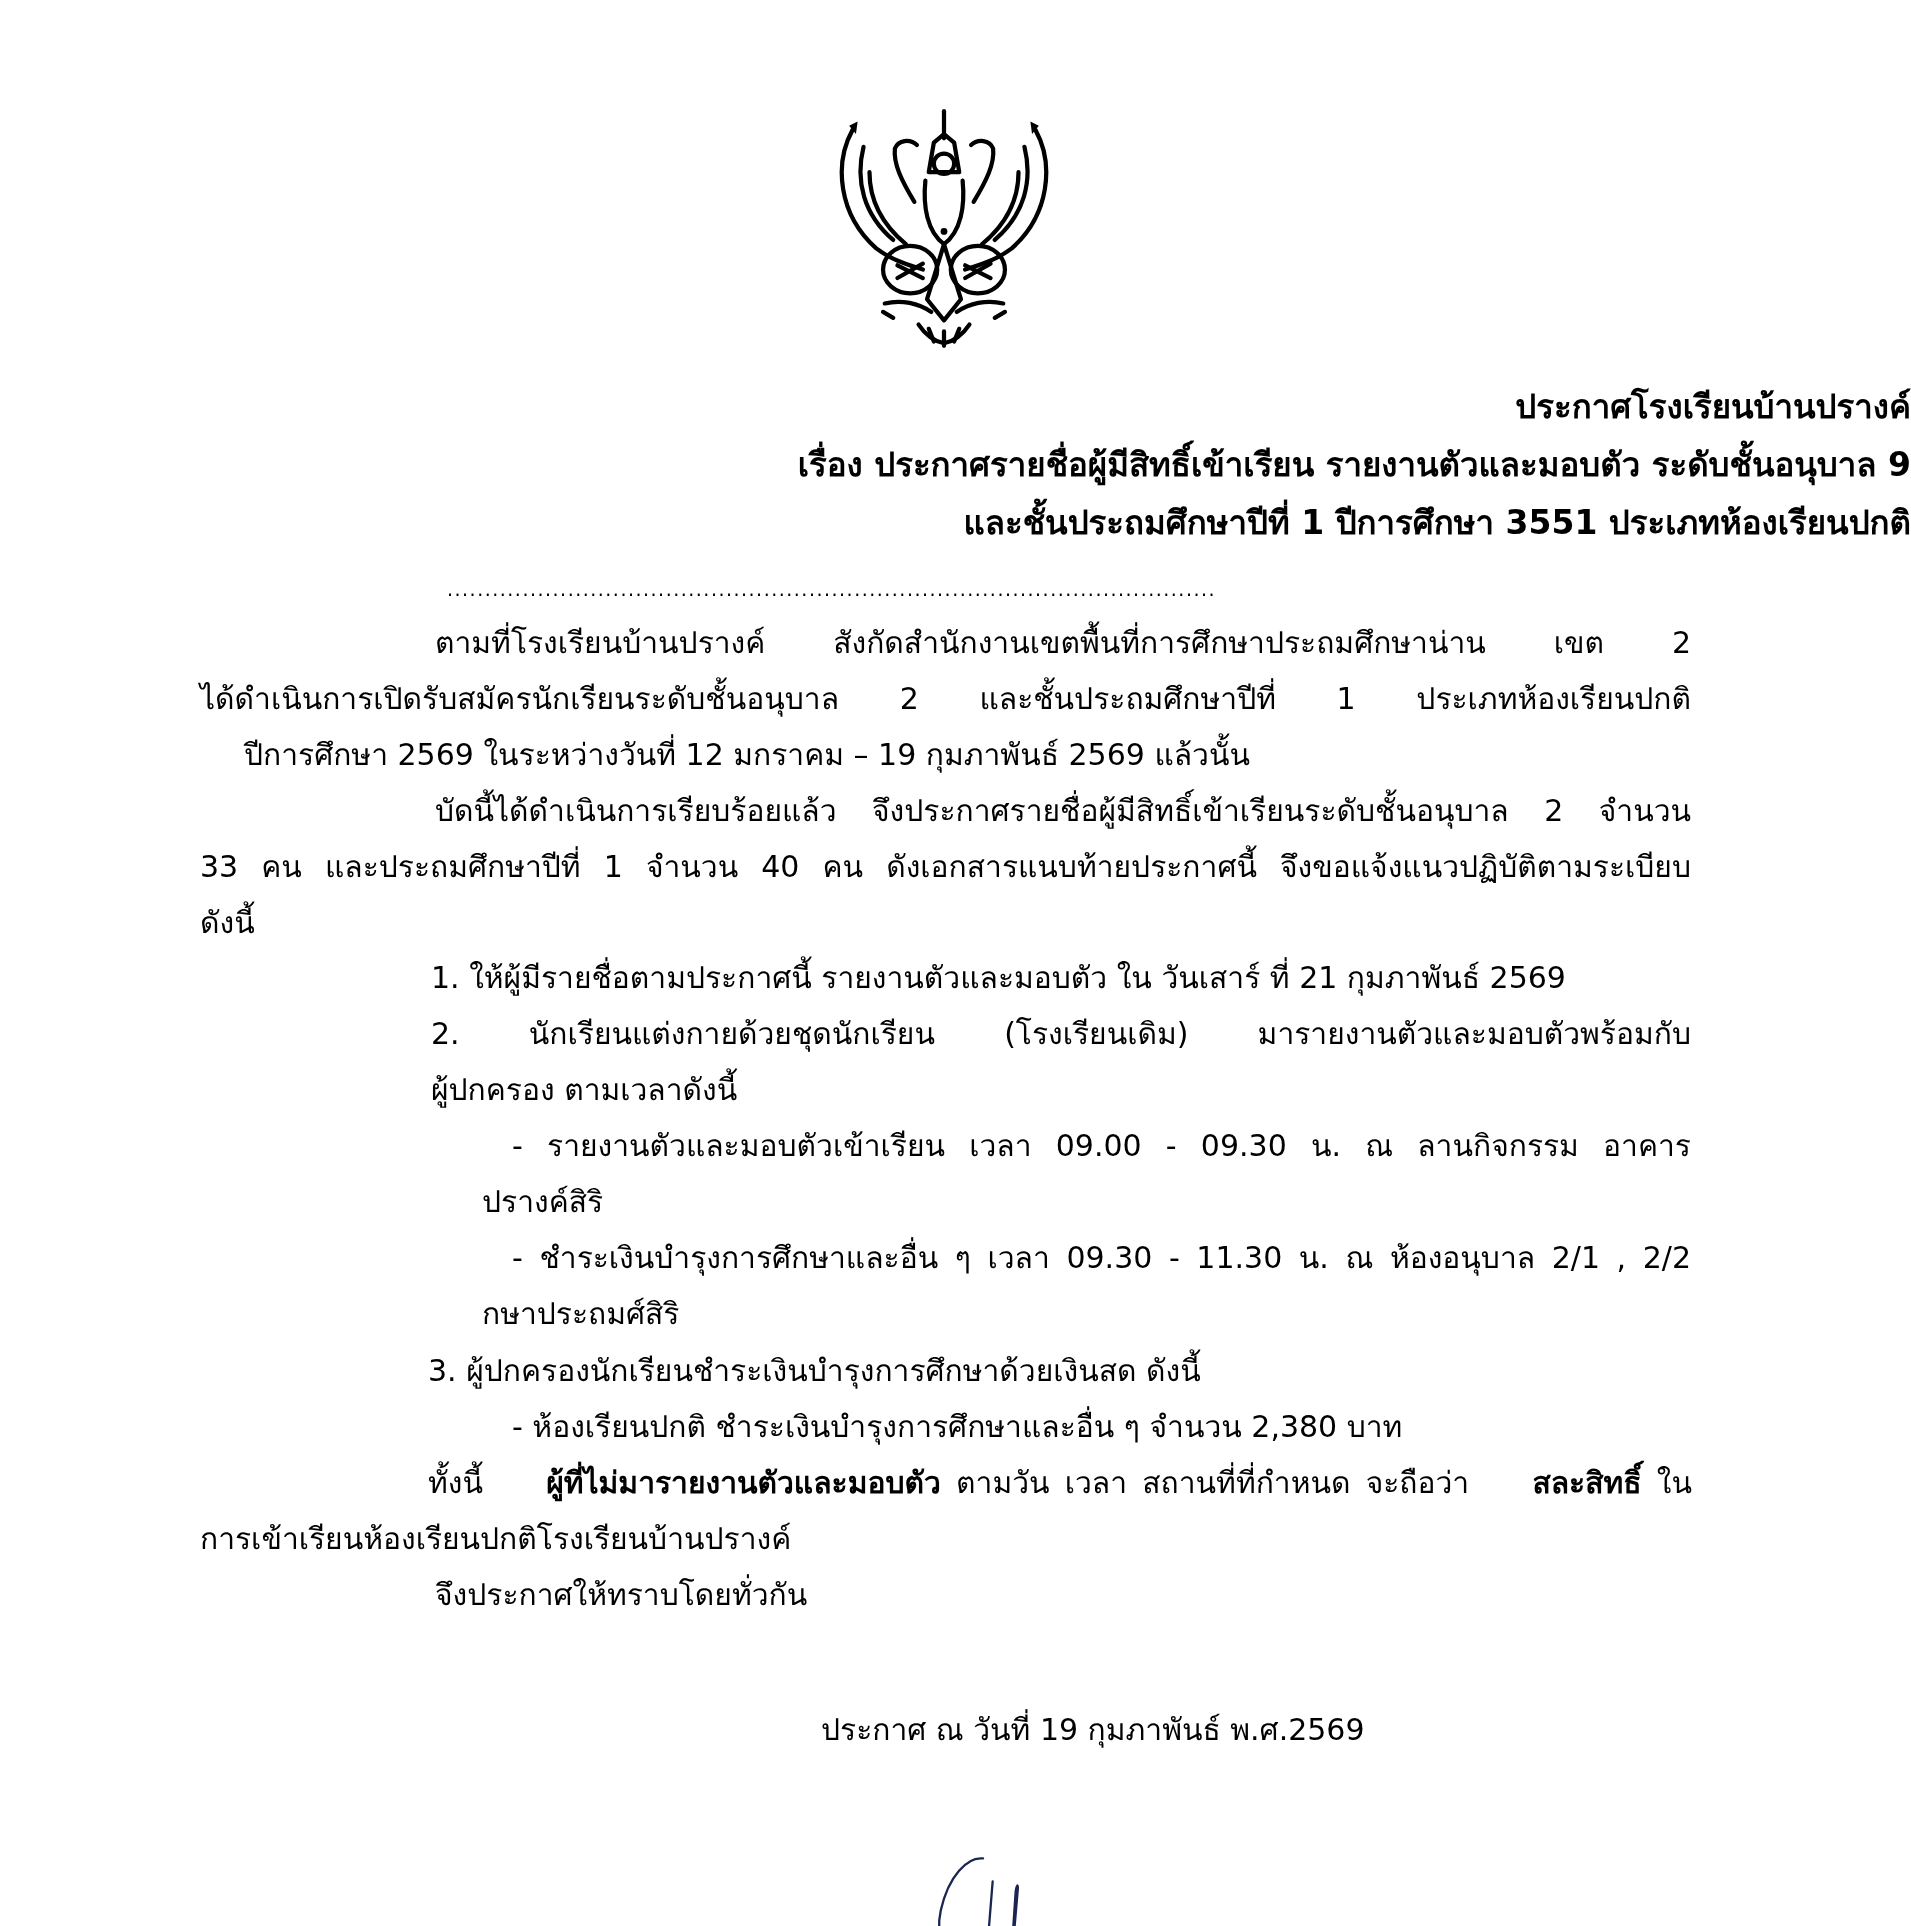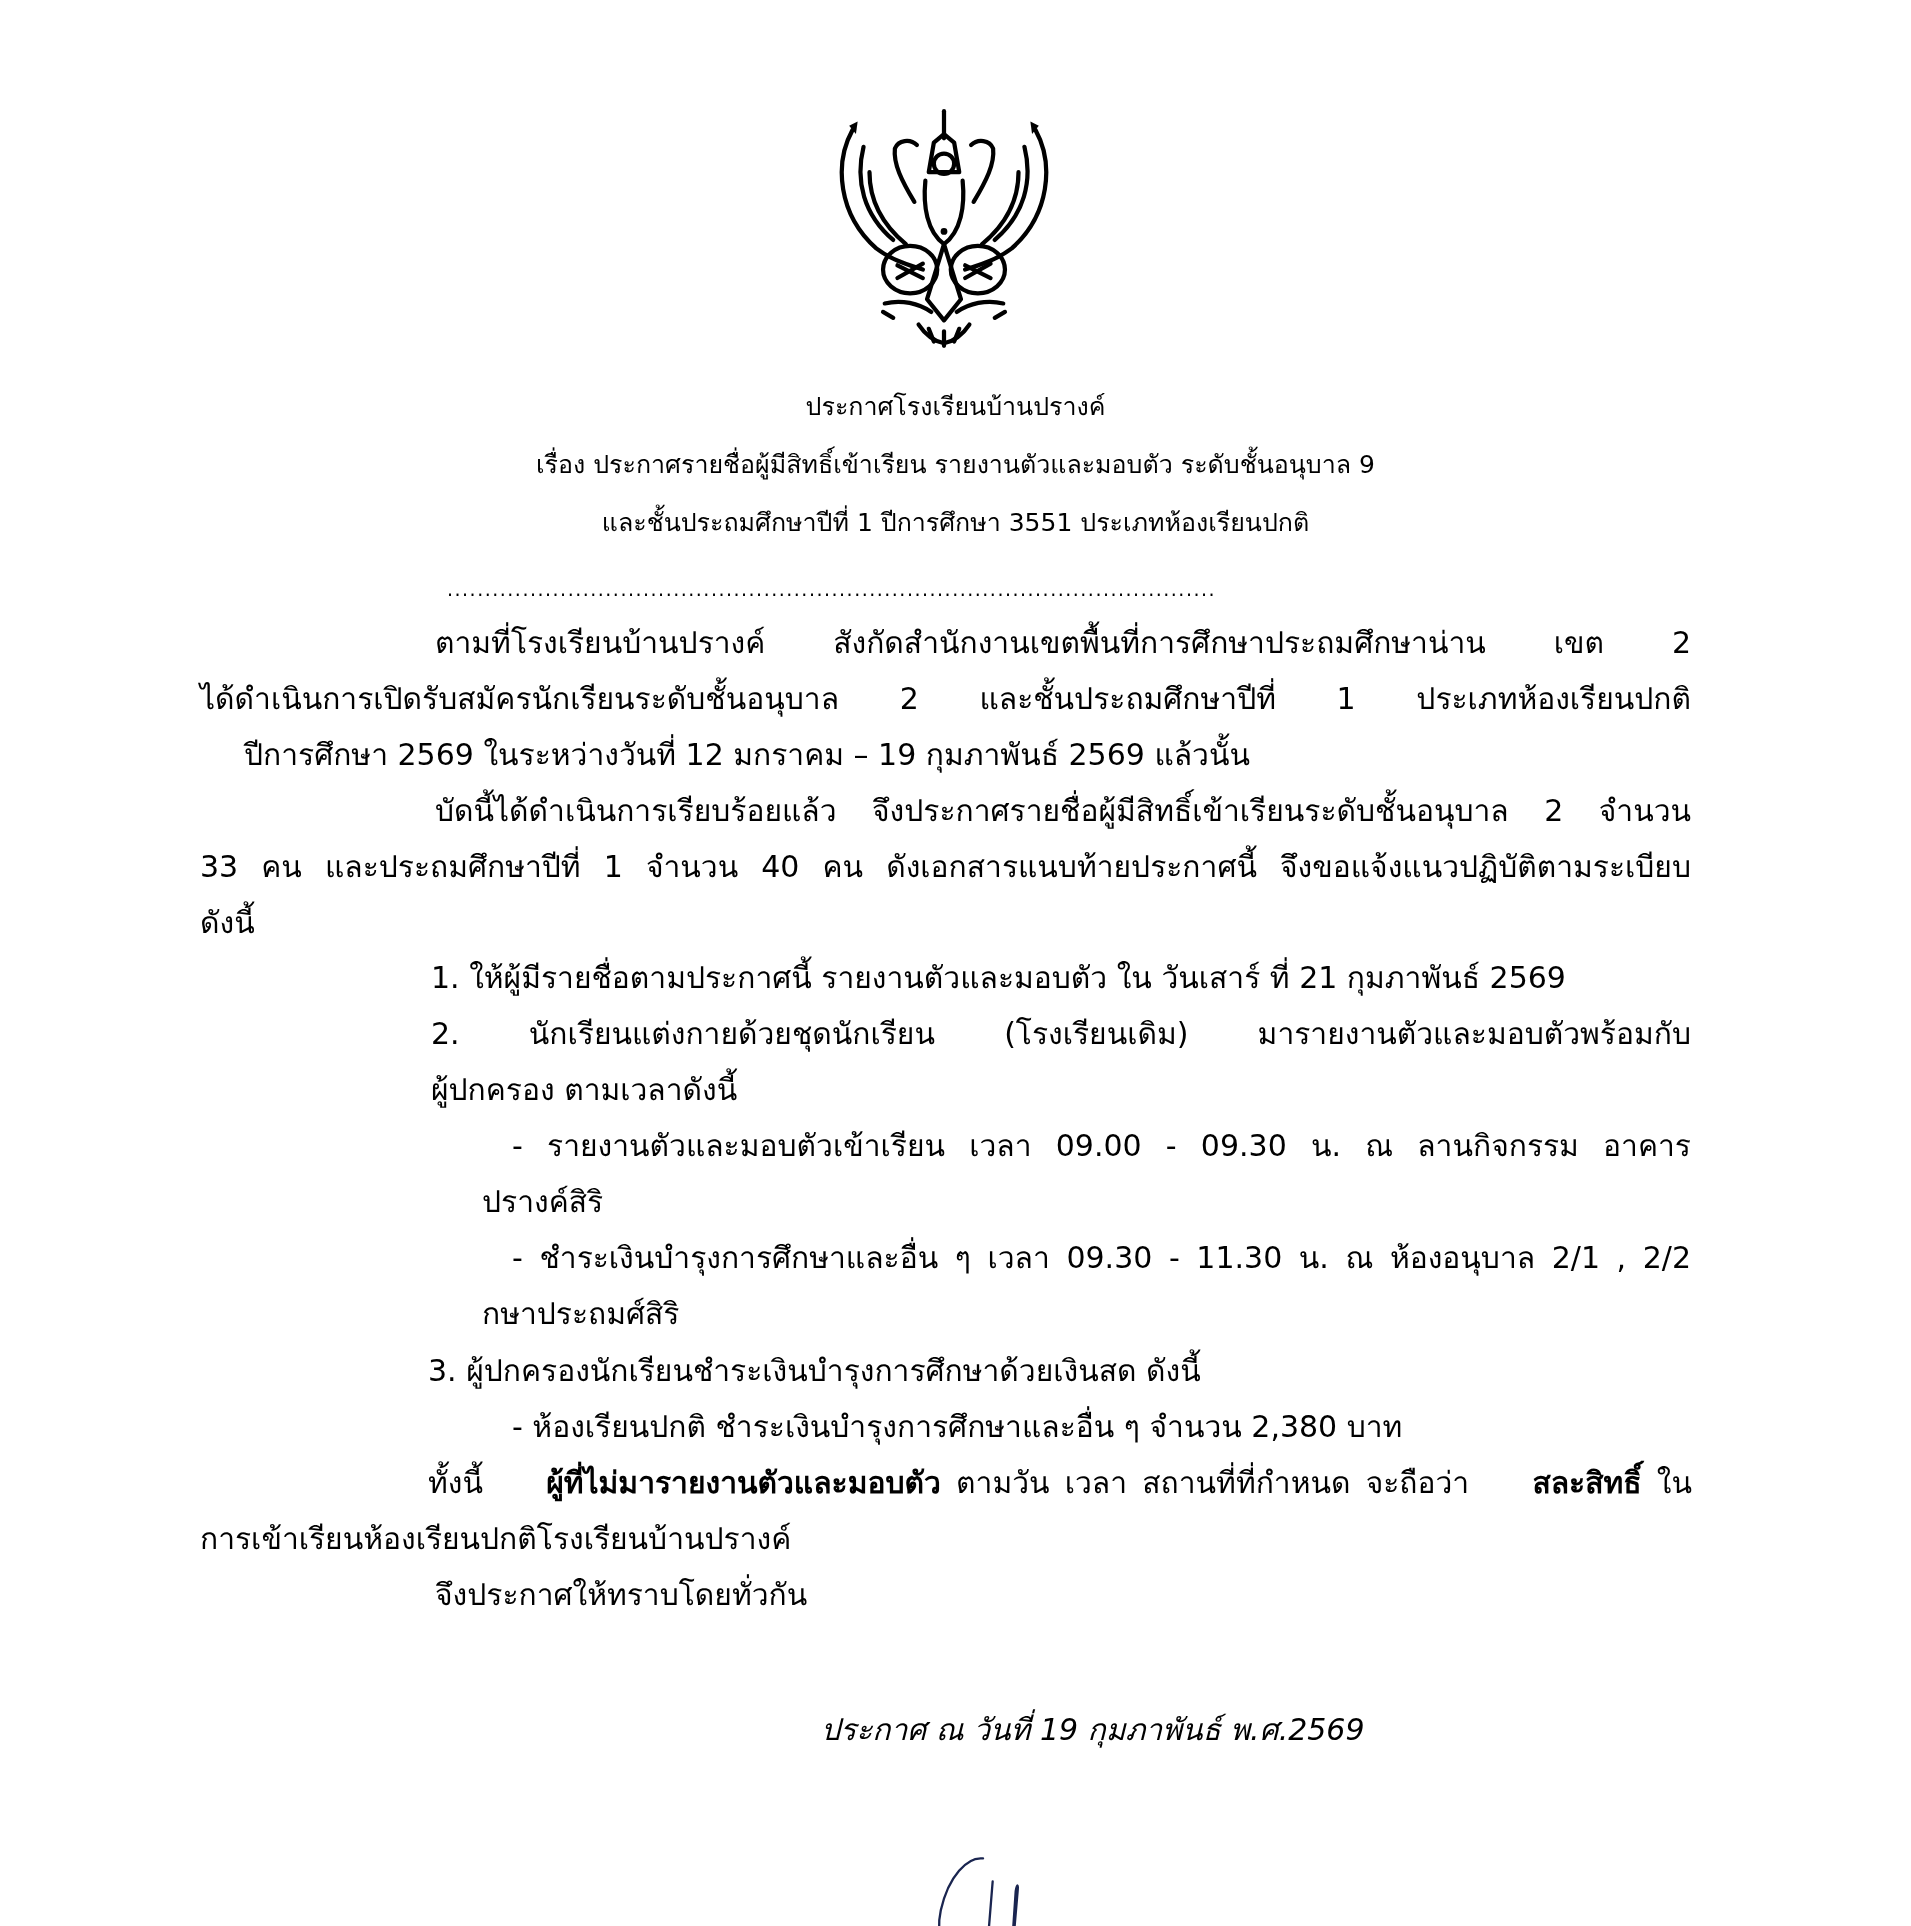--- a/index.html
+++ b/index.html
@@ -1,20 +1,20 @@
 <!DOCTYPE html>
 <html style="font-size:6.2px"><head>
   <meta charset="utf-8">
   <style>
     html, body { margin: 0; padding: 0; background: #ffffff; }
     body { width: 1911px; height: 2703px; position: relative; overflow: hidden;
            font-family: "DejaVu Sans", "Liberation Sans", sans-serif; color: #000; }
     .page { position: absolute; left: 0; top: 0; width: 1911px; height: 2703px; background: #fff; }
     .emblem { position: absolute; left: 817px; top: 96px; width: 254px; height: 254px; }
-    .title-block { position: absolute; left: 0; width: 1911px; text-align: center; font-weight: normal; font-size: 25px; line-height: 58px; }
+    .title-block { position: absolute; left: 0; width: 1911px; text-align: right; font-weight: bold; font-size: 33px; line-height: 58px; }
     .title-block div { white-space: nowrap; }
     .dots { position: absolute; left: 447px; top: 578px; width: 978px; font-size: 19px; letter-spacing: 1.5px; white-space: nowrap; overflow: hidden; line-height: 23px; }
     .line { position: absolute; font-size: 30px; line-height: 46px; white-space: nowrap; }
     .justify { text-align: justify; text-align-last: justify; }
     b { font-weight: bold; margin-left: 48px; }
     .signature { position: absolute; left: 925px; top: 1845px; width: 216px; height: 146px; }
   </style>
 </head>
 <body>
 
@@ -86,21 +86,21 @@
   <div class="line" style="left:428px; top:1348px;">3. ผู้ปกครองนักเรียนชำระเงินบำรุงการศึกษาด้วยเงินสด ดังนี้</div>
   <div class="line" style="left:512px; top:1404px;">- ห้องเรียนปกติ ชำระเงินบำรุงการศึกษาและอื่น ๆ จำนวน 2,380 บาท</div>
 
   <div class="line justify" style="left:428px; top:1460px; width:1264px;">
     <span>ทั้งนี้ </span><b>ผู้ที่ไม่มารายงานตัวและมอบตัว</b><span> ตามวัน เวลา สถานที่ที่กำหนด จะถือว่า </span><b>สละสิทธิ์</b><span> ใน</span>
   </div>
   <div class="line" style="left:200px; top:1516px;">การเข้าเรียนห้องเรียนปกติโรงเรียนบ้านปรางค์</div>
 
   <div class="line" style="left:435px; top:1572px;">จึงประกาศให้ทราบโดยทั่วกัน</div>
 
-  <div class="line" style="left:821px; top:1707px;font-style:italic;">ประกาศ ณ วันที่ 19 กุมภาพันธ์ พ.ศ.2569</div>
+  <div class="line" style="left:821px; top:1707px;">ประกาศ ณ วันที่ 19 กุมภาพันธ์ พ.ศ.2569</div>
 
   <svg class="signature" viewBox="0 0 560 380">
     <g fill="none" stroke="#1a2550" stroke-width="6" stroke-linecap="round" stroke-linejoin="round">
       <path d="M150 35 C110 30 60 80 40 170 C25 240 50 300 95 315 C120 322 140 318 150 308"></path>
       <path d="M175 95 L160 280 C165 310 190 315 205 300 C220 285 215 270 200 270 L165 275"></path>
       <path d="M180 270 C200 265 215 262 225 268 L235 120 C238 100 242 100 240 120 L228 260 C240 250 255 255 265 265"></path>
     </g>
     <circle cx="300" cy="250" r="5" fill="#1a2550"></circle>
   </svg>
 

